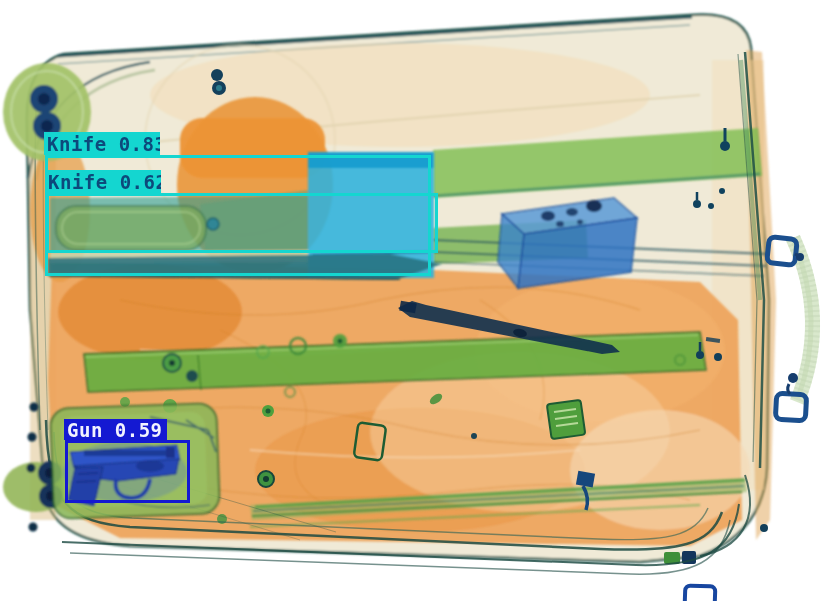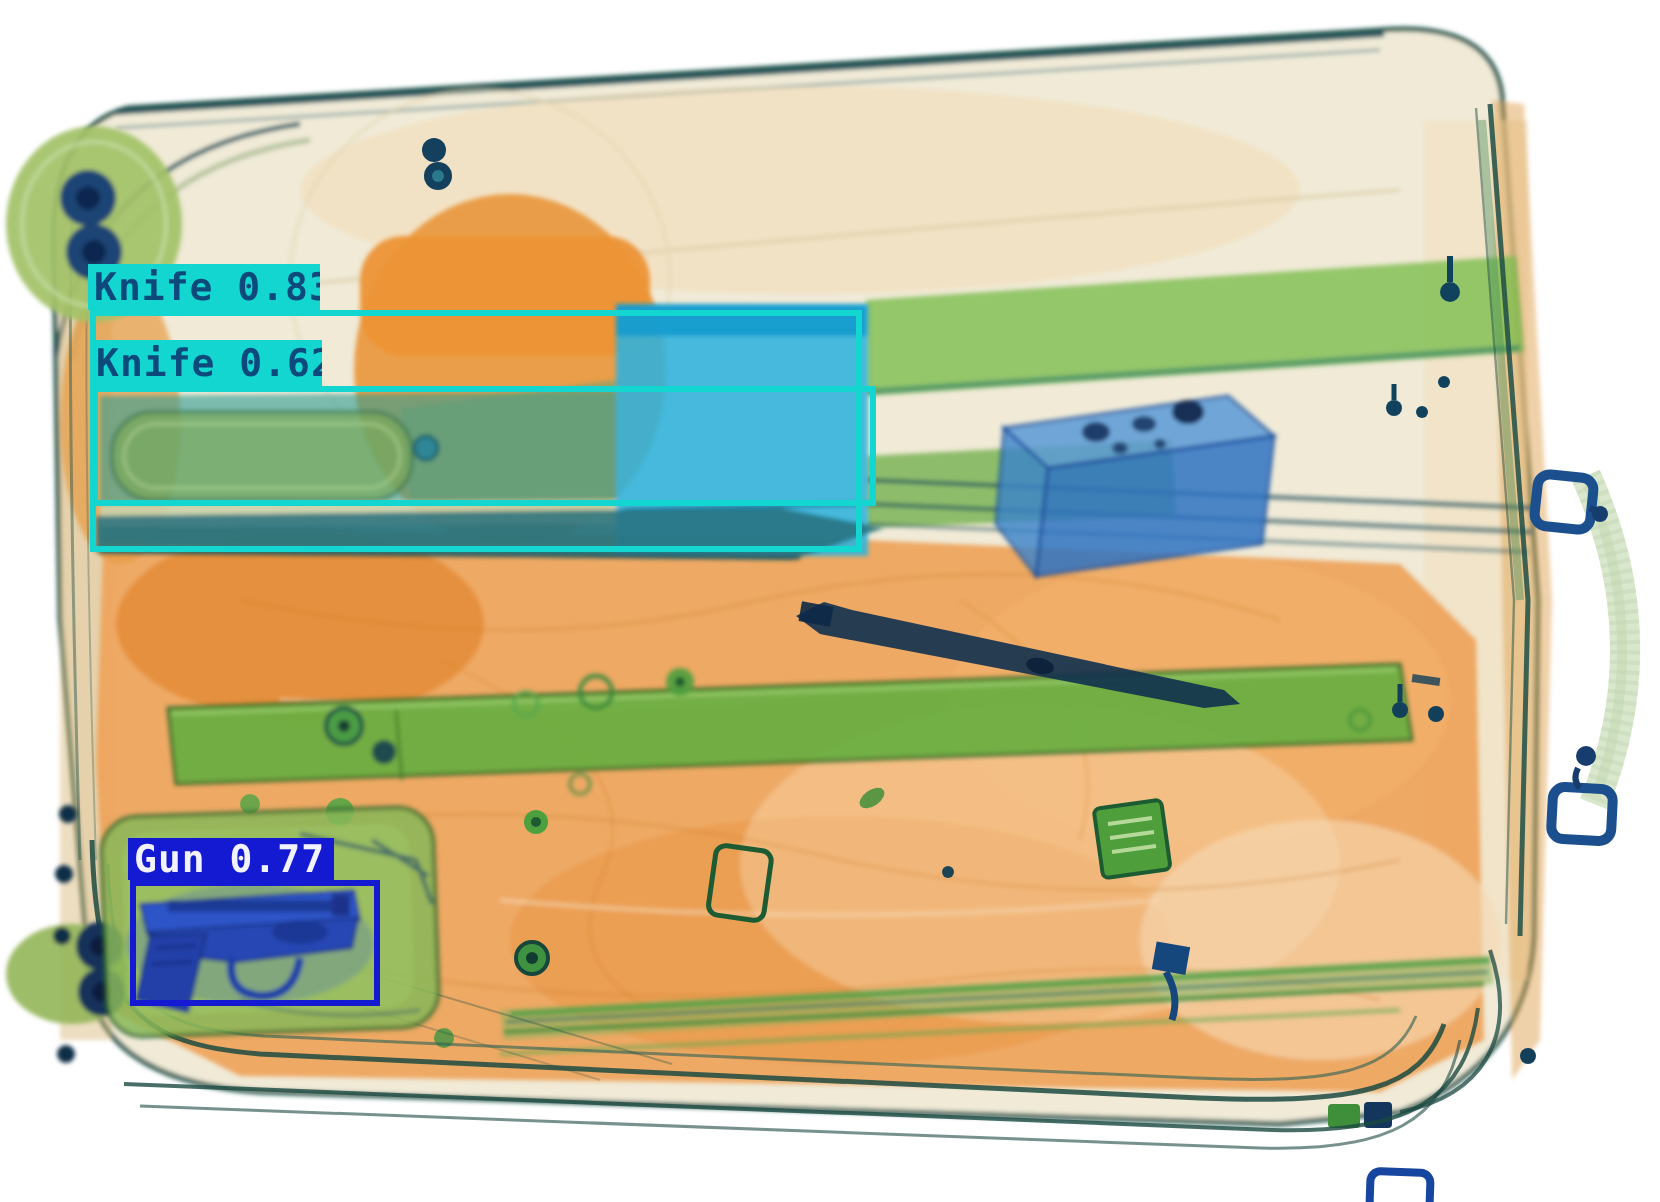--- a/index.html
+++ b/index.html
@@ -223,15 +223,15 @@
     <path d="M 78,474 L 98,473 M 76,482 L 96,481" stroke="#16297c" stroke-width="2" opacity="0.6"></path>
   </g>
 </svg>
 
   <div class="det-layer" id="detections">
       <div class="det-box" style="left: 45px; top: 155px; width: 386px; height: 121px; border-color: rgb(20, 214, 208);"></div>
       <div class="det-label" style="left: 44px; top: 132px; width: 116px; height: 23px; background: rgb(20, 214, 208); color: rgb(13, 73, 123);">Knife 0.83</div>
       <div class="det-box" style="left: 46px; top: 193px; width: 392px; height: 60px; border-color: rgb(20, 214, 208);"></div>
       <div class="det-label" style="left: 45px; top: 170px; width: 116px; height: 23px; background: rgb(20, 214, 208); color: rgb(13, 73, 123);">Knife 0.62</div>
       <div class="det-box" style="left: 65px; top: 440px; width: 125px; height: 63px; border-color: rgb(20, 25, 210);"></div>
-      <div class="det-label" style="left: 64px; top: 419px; width: 103px; height: 21px; background: rgb(20, 25, 210); color: rgb(242, 242, 255);">Gun 0.77</div>
+      <div class="det-label" style="left: 64px; top: 419px; width: 103px; height: 21px; background: rgb(20, 25, 210); color: rgb(242, 242, 255);">Gun 0.59</div>
     </div>
 </div>
 
 </body></html>

